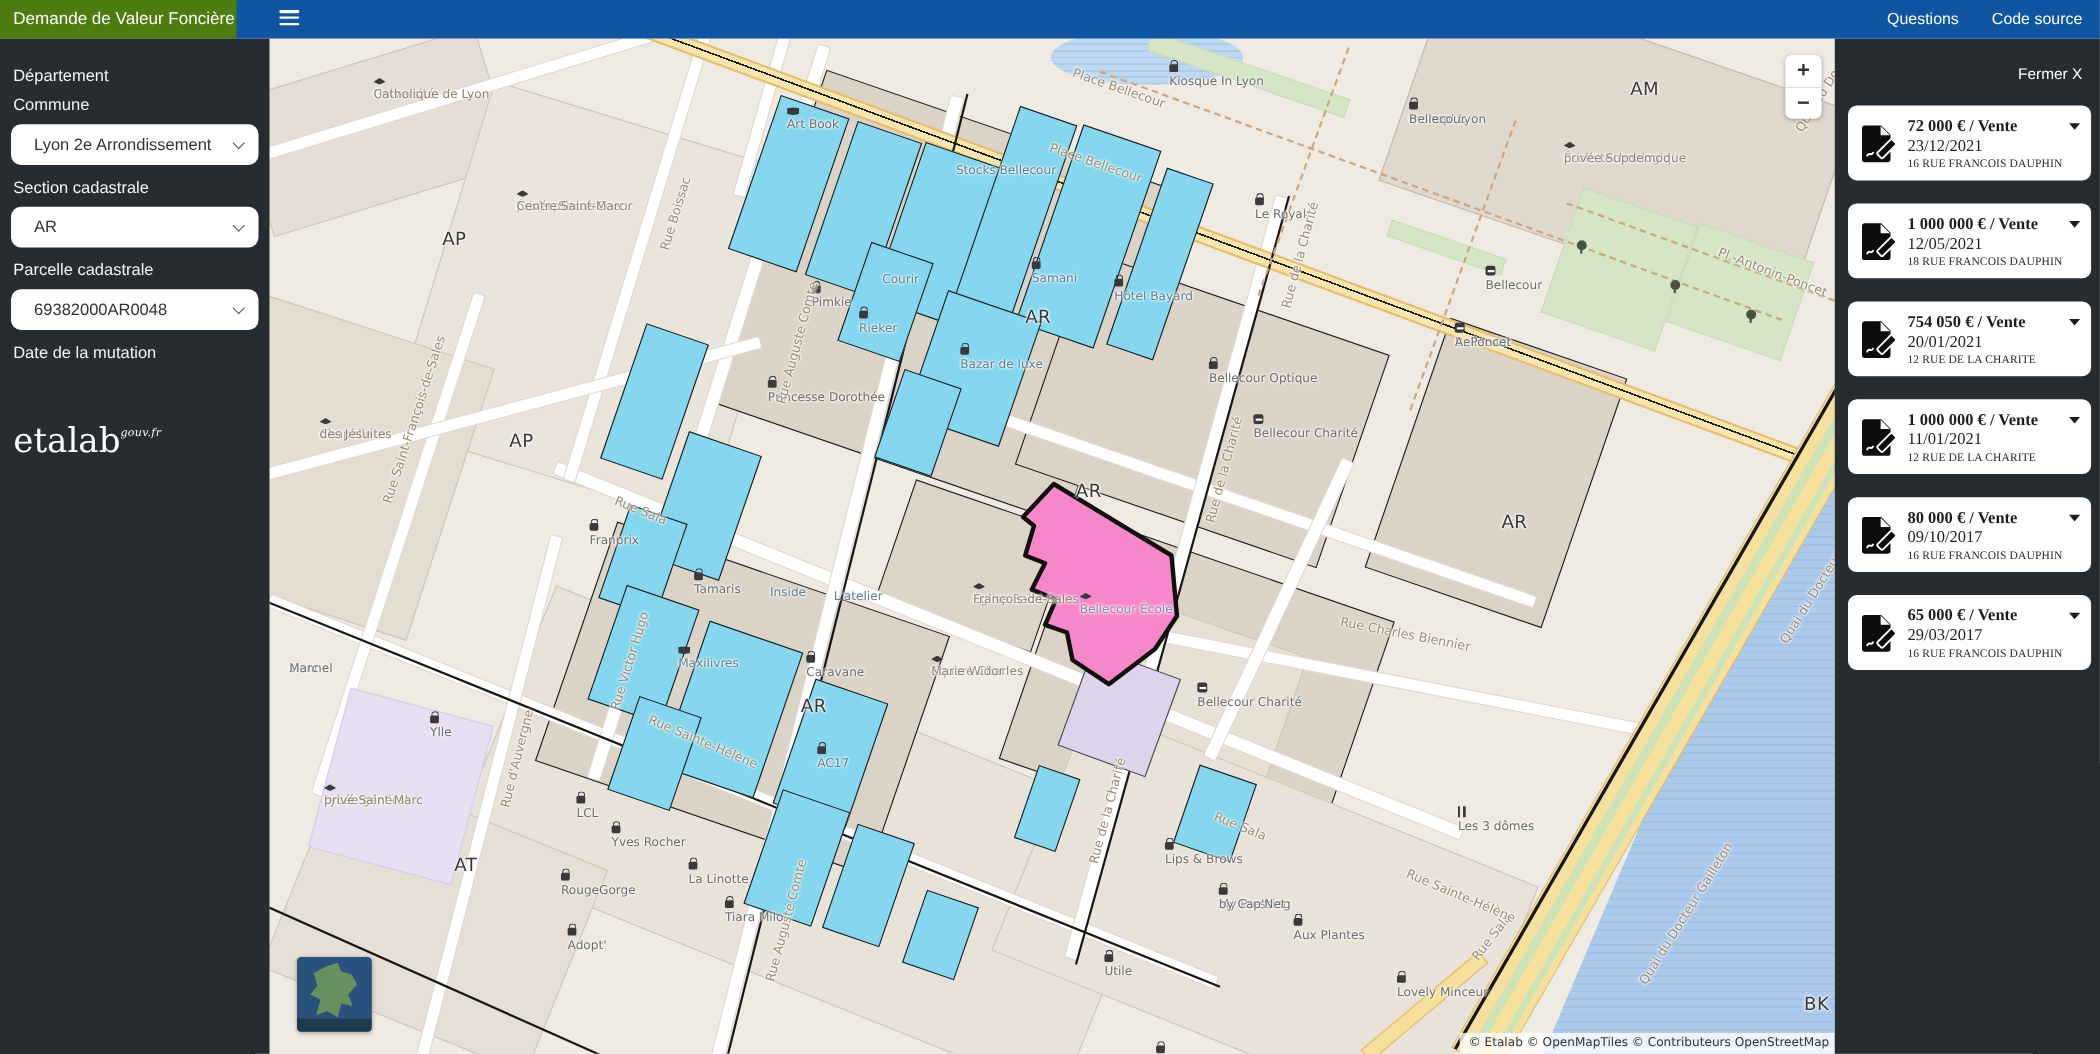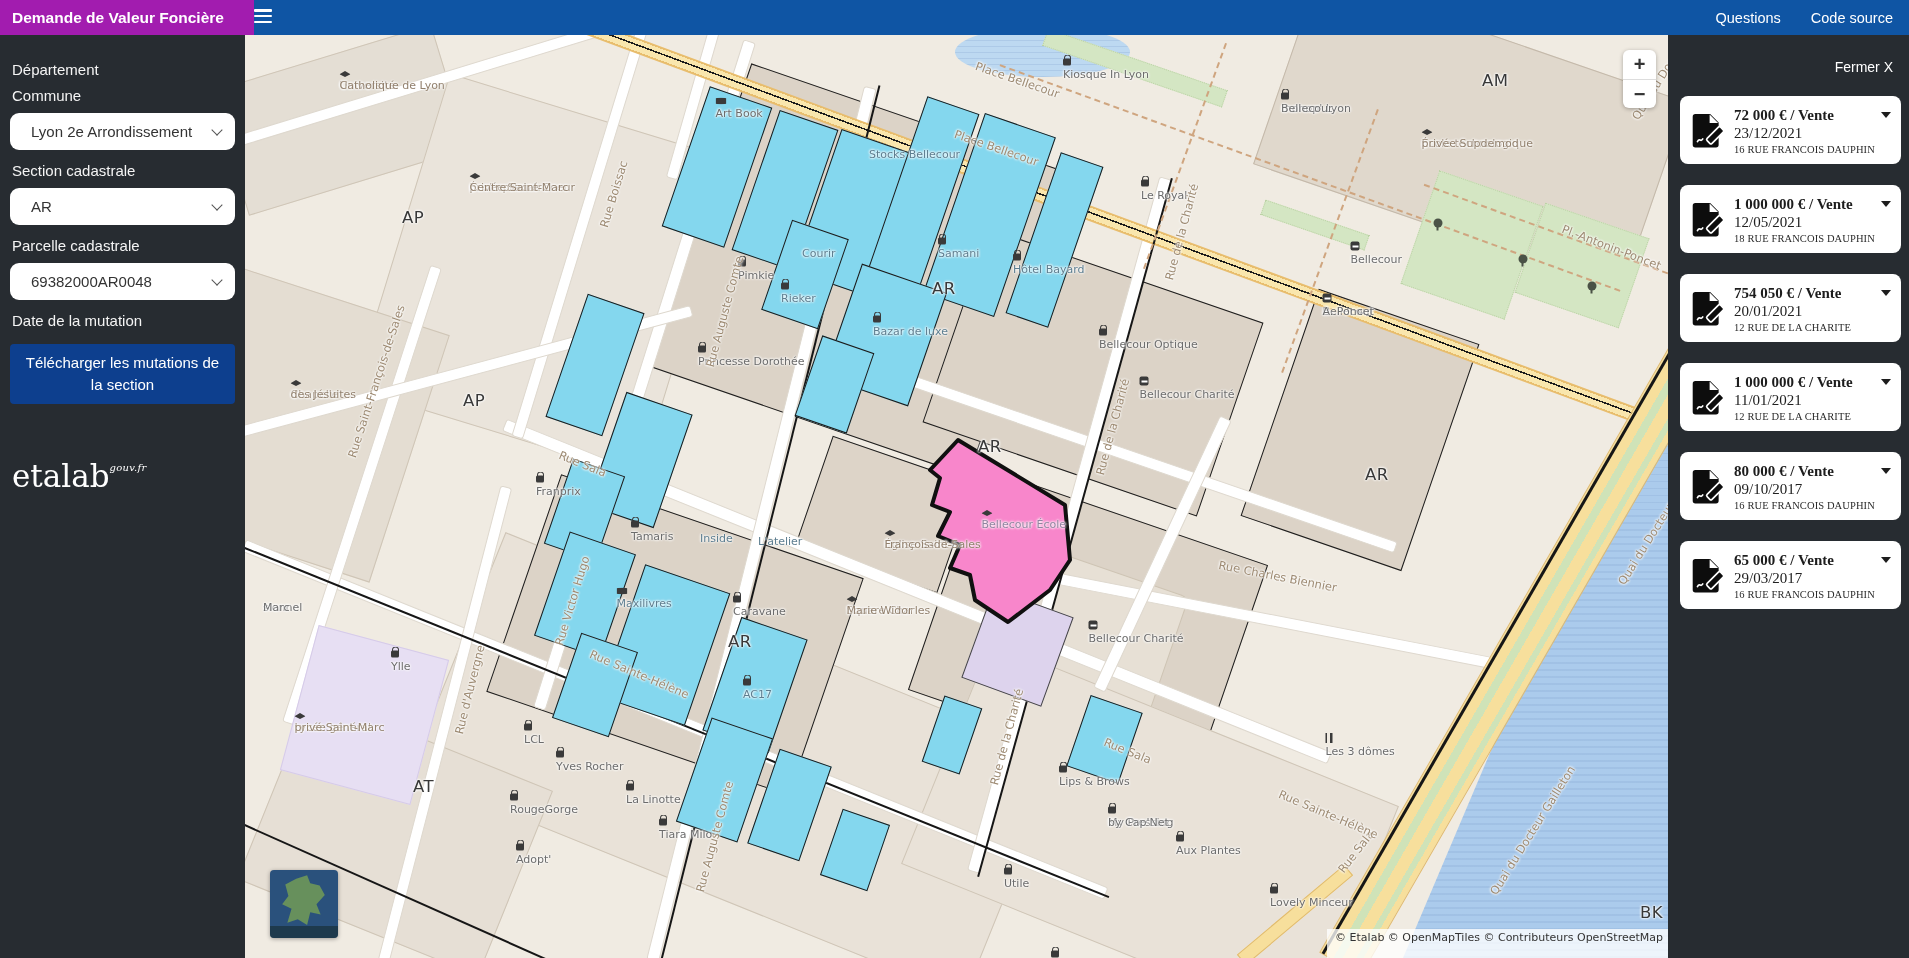--- a/index.html
+++ b/index.html
@@ -1,22 +1,22 @@
 <!DOCTYPE html>
 <html><head>
 <meta charset="utf-8">
 <style>
   * { margin:0; padding:0; box-sizing:border-box; }
   html,body { width:1909px; height:958px; overflow:hidden; background:#f0ebe2;
               font-family:"Liberation Sans", sans-serif; }
 
   
   .navbar { position:absolute; left:0; top:0; width:1909px; height:35px; background:#0f55a4; z-index:60; }
-  .brand  { position:absolute; left:0; top:0; width:254px; height:35px; background:#a21caf;
-            color:#fff; font-weight:bold; font-size:15.5px; line-height:35px; padding-left:12px; }
+  .brand  { position:absolute; left:0; top:0; width:215px; height:35px; background:#4d7c0f;
+            color:#fff; font-weight:normal; font-size:15.5px; line-height:35px; padding-left:12px; }
   .hamburger { position:absolute; left:254px; top:9px; width:18px; height:17px; cursor:pointer; }
   .hamburger i { display:block; width:18px; height:2.6px; background:#fff; margin-bottom:3.2px; border-radius:1px; }
   .nav-links { position:absolute; right:16px; top:0; height:35px; display:flex; gap:30px; align-items:center; }
   .nav-links a { color:#fff; font-size:14.5px; text-decoration:none; cursor:pointer; }
 
   
   .sidebar { position:absolute; left:0; top:35px; width:245px; height:923px; background:#272c31; z-index:50; padding:26px 10px 0 10px; }
   .f-label { color:#f4f4f4; font-size:15px; margin:0 0 9px 2px; }
   .ctrl { position:relative; width:225px; height:37px; background:#fff; border-radius:9px; margin-bottom:12px;
           font-size:15px; color:#333; line-height:37px; padding-left:21px; cursor:pointer; }
@@ -85,21 +85,21 @@
   .mi-tree { width:9px; height:9px; background:#4a5246; border-radius:50%; }
   .mi-tree::after { content:""; position:absolute; left:3.4px; top:8px; width:2px; height:4px; background:#4a5246; }
 
   
   .zoomctl { left:1378px; top:15px; width:33px; height:58px; background:#fff; border-radius:6px;
              box-shadow:0 1px 4px rgba(0,0,0,.3); z-index:20; }
   .zbtn { position:absolute; left:0; width:33px; height:29px; font-size:20px; font-weight:bold; color:#333;
           text-align:center; line-height:28px; cursor:pointer; }
   .zbtn.zo { top:29px; border-top:1px solid #ddd; }
   .attrib { right:0; bottom:0; background:rgba(255,255,255,.78); color:#333; font-size:11px;
-            padding:2px 5px 14px 8px; z-index:20; font-family:"DejaVu Sans",sans-serif; }
+            padding:2px 5px 4px 8px; z-index:20; font-family:"DejaVu Sans",sans-serif; }
   .minimap { left:25px; top:835px; width:68px; height:68px; border-radius:4px; background:#2a517c;
              box-shadow:0 1px 4px rgba(0,0,0,.35); z-index:20; cursor:pointer; overflow:hidden; }
   .minimap .france { position:absolute; left:8px; top:4px; width:52px; height:58px; background:#67905c;
              clip-path:polygon(35% 8%,56% 2%,62% 16%,80% 20%,90% 36%,74% 52%,82% 70%,62% 66%,56% 88%,38% 78%,18% 84%,26% 60%,8% 52%,20% 38%,14% 18%); }
   .minimap .shade { position:absolute; left:0; bottom:0; width:100%; height:12px; background:rgba(15,30,20,.45); }
 </style>
 </head>
 <body>
 
 <div class="navbar">
@@ -122,21 +122,20 @@
   <div class="ctrl caret">Lyon 2e Arrondissement</div>
 
   <div class="f-label">Section cadastrale</div>
   <div class="ctrl caret">AR</div>
 
   <div class="f-label">Parcelle cadastrale</div>
   <div class="ctrl caret">69382000AR0048</div>
 
   <div class="f-label">Date de la mutation</div>
 
-  <button class="dl-btn">Télécharger les mutations de la section</button>
 
   <div class="etalab">
     <span>etalab</span><sup>gouv.fr</sup>
   </div>
 </div>
 
 <div class="map">
 
   <div class="water"></div>
   <div class="pond"></div>
@@ -393,21 +392,21 @@
       </div>
       <div class="mlabel poi" style="left: 295px; top: 443px; transform: translate(-50%, -50%);">
         <span class="mi mi-bag"></span>
         <div>Franprix</div>
       </div>
       <div class="mlabel school" style="left: 645px; top: 499px; transform: translate(-50%, -50%);">
         <span class="mi mi-school"></span>
         <div>Église Saint-</div>
         <div>François-de-Sales</div>
       </div>
-      <div class="mlabel pink" style="left: 742px; top: 479px; transform: translate(-50%, -50%);">
+      <div class="mlabel pink" style="left: 742px; top: 508px; transform: translate(-50%, -50%);">
         <span class="mi mi-school"></span>
         <div>Bellecour École</div>
       </div>
       <div class="mlabel school" style="left: 607px; top: 565px; transform: translate(-50%, -50%);">
         <span class="mi mi-school"></span>
         <div>Square Charles</div>
         <div>Marie Widor</div>
       </div>
       <div class="mlabel poi" style="left: 858px; top: 296px; transform: translate(-50%, -50%);">
         <span class="mi mi-bag"></span>

